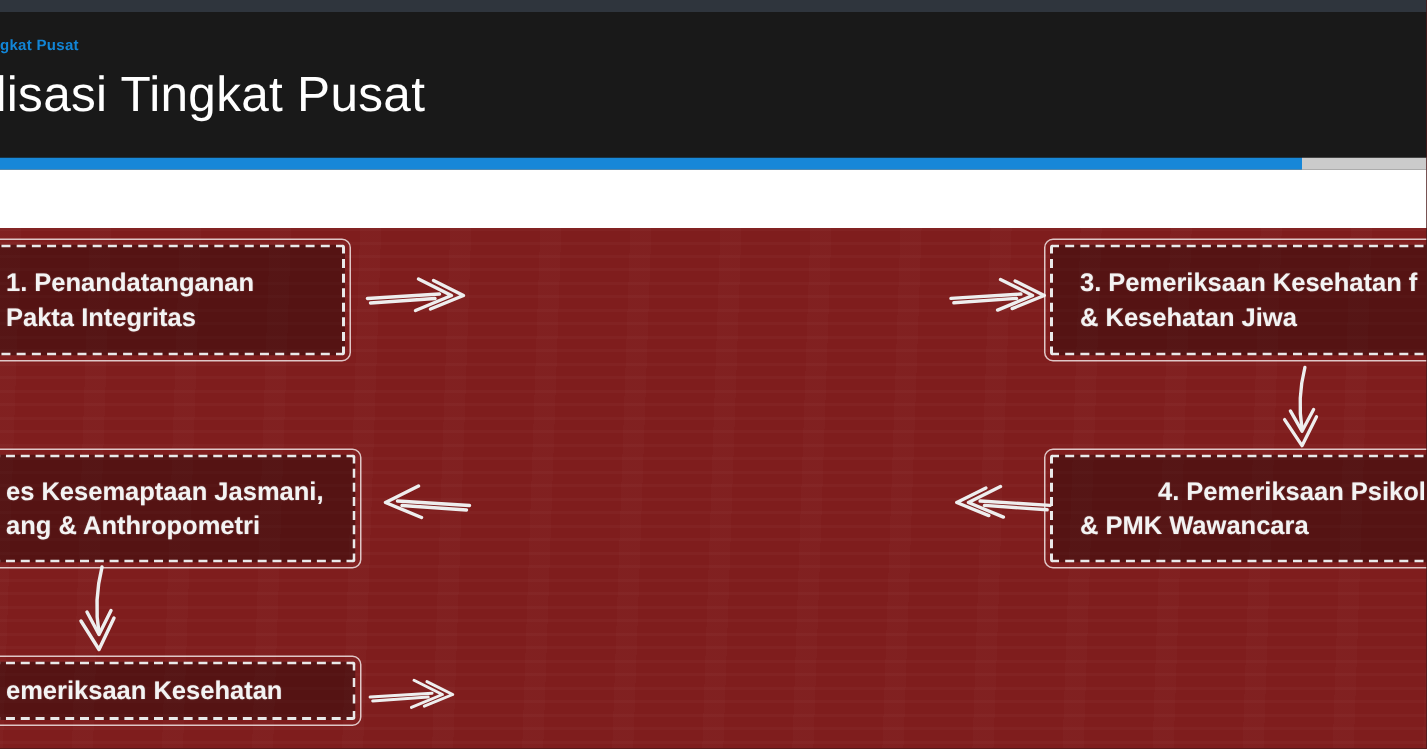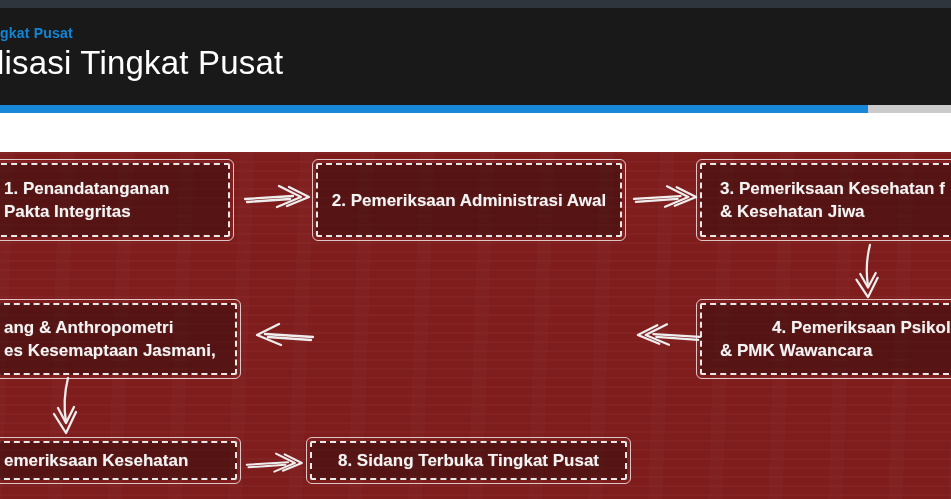--- a/index.html
+++ b/index.html
@@ -5,21 +5,21 @@
   html,body{margin:0;padding:0;}
   body{
     width:951px;height:499px;overflow:hidden;position:relative;
     font-family:"Liberation Sans",sans-serif;background:#191919;
   }
   
   .topbar{height:8px;background:#2f353d;}
   .header{position:relative;height:97px;background:#191919;}
   .breadcrumb{
     position:absolute;left:0;top:17px;
-    color:#1285d6;font-size:14px;font-weight:700;text-decoration:none;
+    color:#1285d6;font-size:10px;font-weight:700;text-decoration:none;
     letter-spacing:.2px;
   }
   .page-title{
     position:absolute;left:-3px;top:36px;margin:0;
     color:#ffffff;font-size:33px;font-weight:500;letter-spacing:.2px;
     white-space:nowrap;
   }
   .divider{height:8px;display:flex;}
   .divider .accent{width:868px;height:100%;}
   .divider .track{flex:1;height:100%;}
@@ -80,23 +80,20 @@
 
   <div class="arrow" style="left:243px;top:28px;width:72px;height:34px;">
     <svg viewBox="0 0 72 34">
         <path d="M2 19 L50 16"></path>
         <path d="M4 22 L47 19"></path>
       <path d="M36 6 L58 17 L34 27"></path>
         <path d="M46 7 L66 17 L44 26"></path>
       </svg>
   </div>
 
-  <div class="fbox center" style="left:316px;top:11px;width:306px;height:74px;">
-    <span class="ln">2. Pemeriksaan Administrasi Awal</span>
-  </div>
 
   <div class="arrow" style="left:632px;top:28px;width:70px;height:34px;">
     <svg viewBox="0 0 72 34">
         <path d="M2 19 L50 16"></path>
         <path d="M4 22 L47 19"></path>
       <path d="M36 6 L58 17 L34 27"></path>
         <path d="M46 7 L66 17 L44 26"></path>
       </svg>
   </div>
 
@@ -130,22 +127,22 @@
 
   <div class="arrow flip" style="left:243px;top:166px;width:72px;height:34px;">
     <svg viewBox="0 0 72 34">
         <path d="M2 19 L50 16"></path>
         <path d="M4 22 L47 19"></path>
       <path d="M36 6 L58 17 L34 27"></path>
       </svg>
   </div>
 
   <div class="fbox" style="left:-75px;top:151px;width:312px;height:72px;padding-left:77px;">
+    <span class="ln">es Kesemaptaan Jasmani,</span>
     <span class="ln">ang &amp; Anthropometri</span>
-    <span class="ln">es Kesemaptaan Jasmani,</span>
   </div>
 
   <div class="arrow" style="left:46px;top:224px;width:40px;height:60px;">
     <svg viewBox="0 0 40 60">
         <path d="M22 2 C18 18, 18 34, 20 46"></path>
       <path d="M8 38 L20 57 L30 36"></path>
         <path d="M12 32 L20 47 L28 31"></path>
       </svg>
   </div>
 
@@ -155,17 +152,14 @@
 
   <div class="arrow" style="left:245px;top:296px;width:62px;height:30px;">
     <svg viewBox="0 0 72 34">
         <path d="M2 19 L50 16"></path>
         <path d="M4 22 L47 19"></path>
       <path d="M36 6 L58 17 L34 27"></path>
         <path d="M46 7 L66 17 L44 26"></path>
       </svg>
   </div>
 
-  <div class="fbox center" style="left:310px;top:289px;width:317px;height:39px;">
-    <span class="ln">8. Sidang Terbuka Tingkat Pusat</span>
-  </div>
 
 </div>
 
 </body></html>

